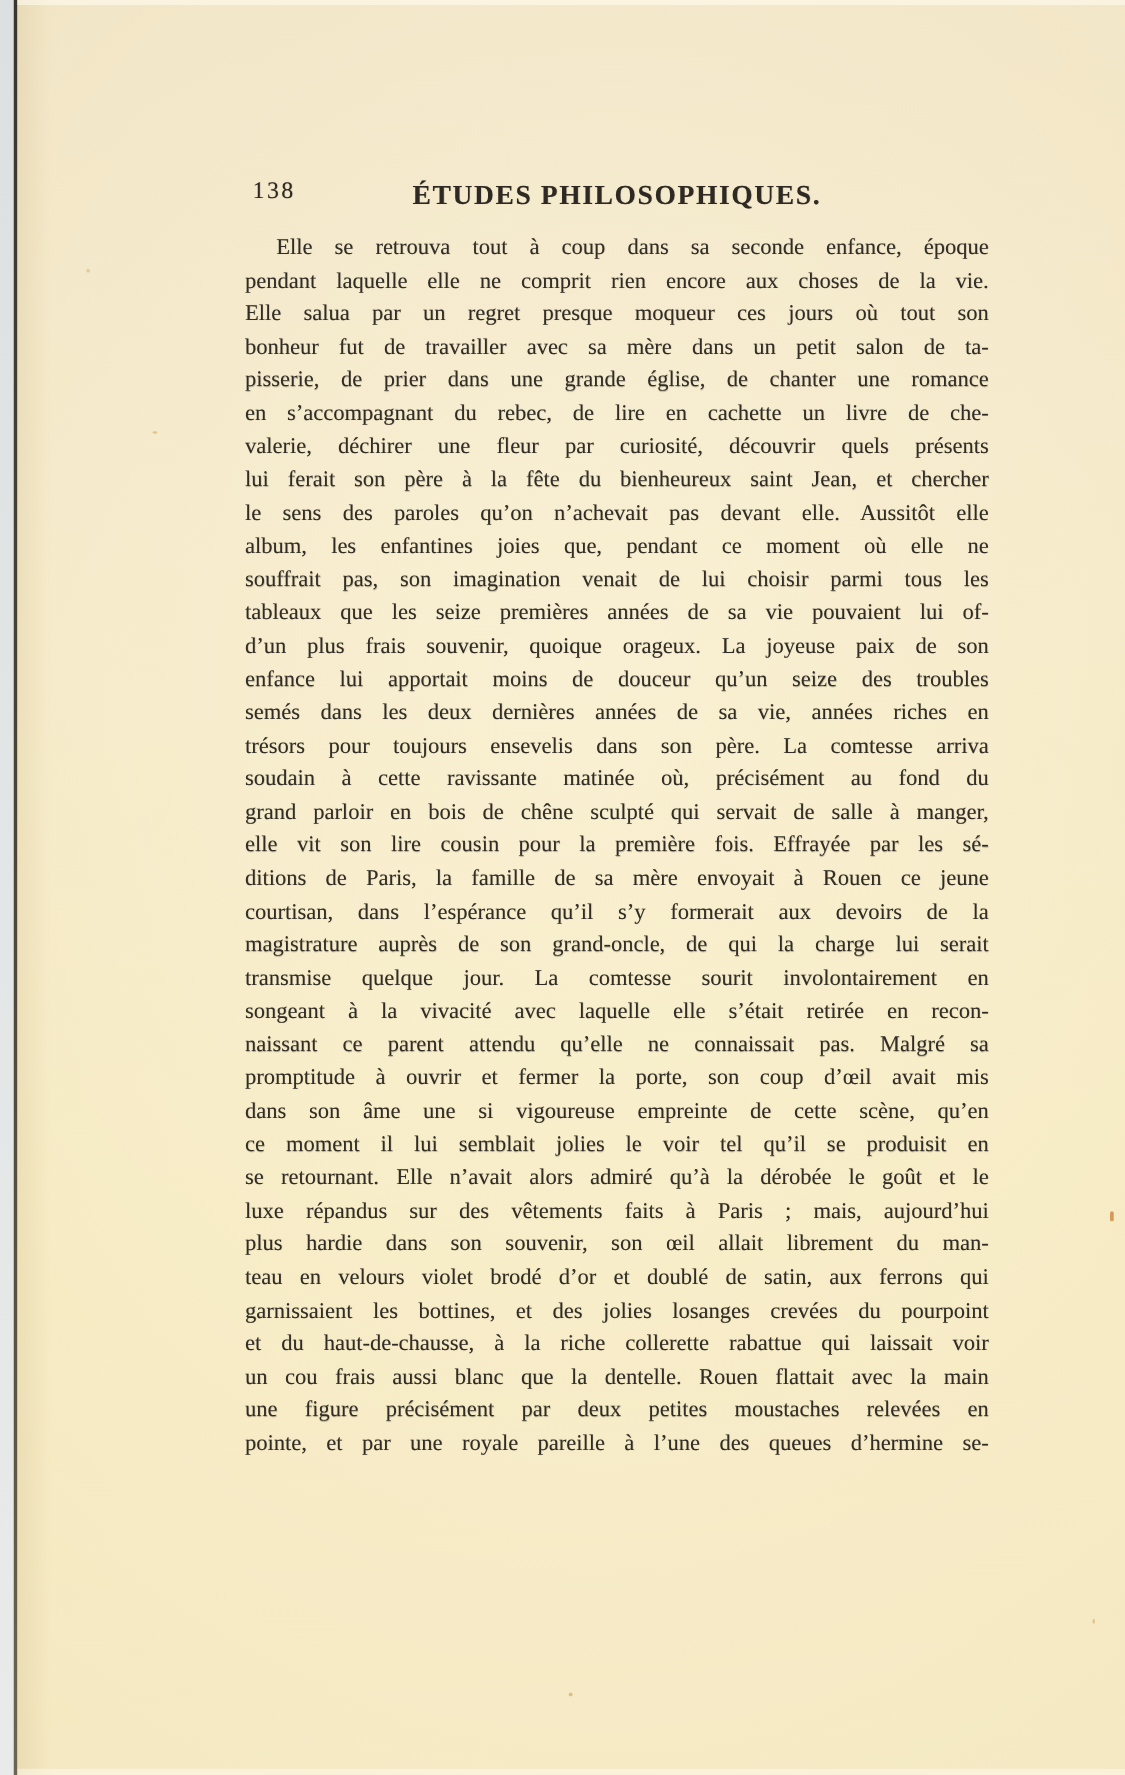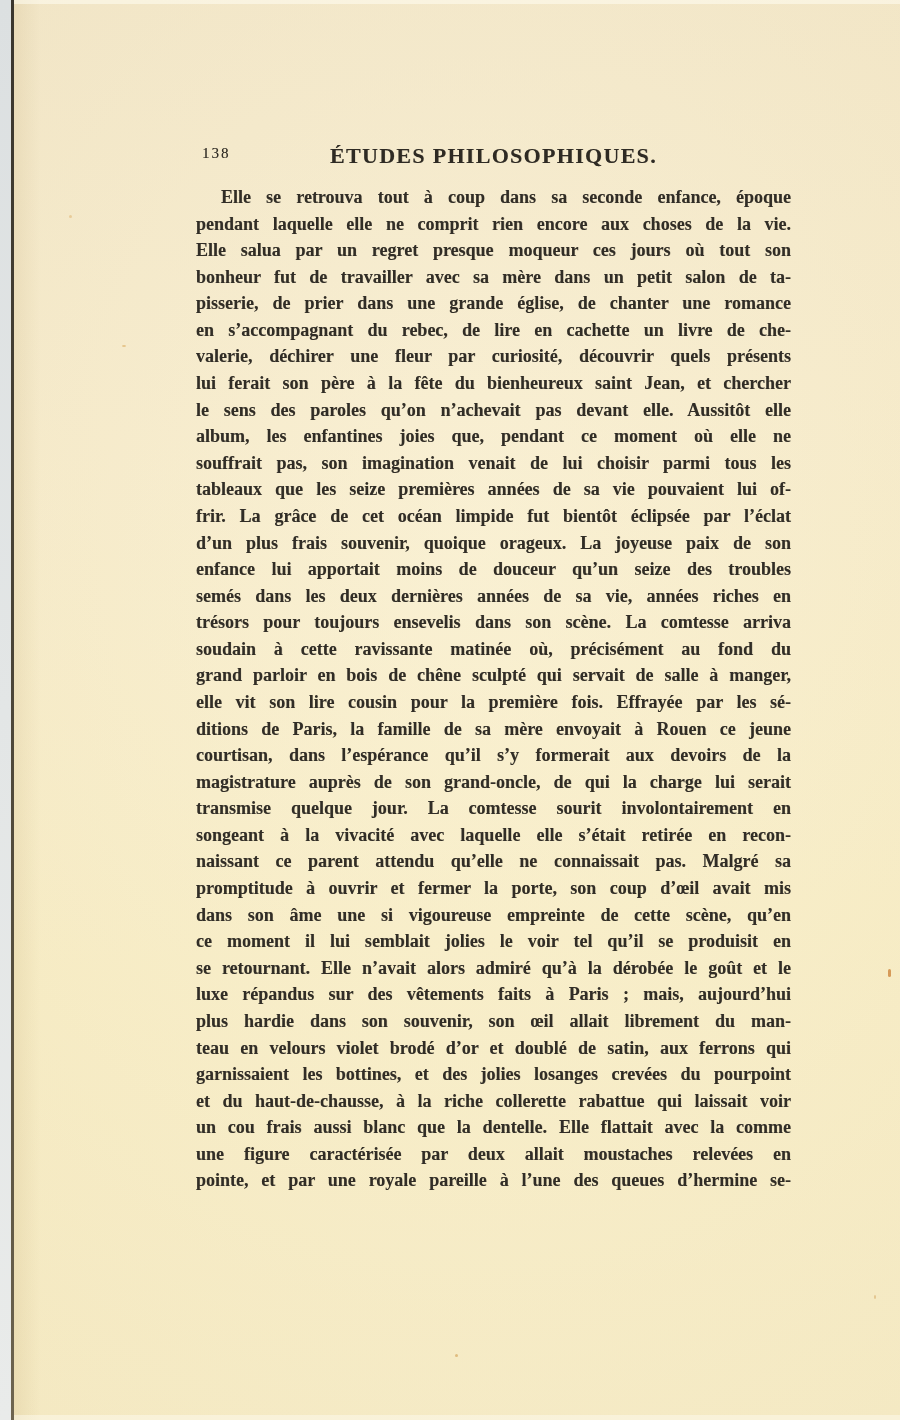--- a/index.html
+++ b/index.html
@@ -60,21 +60,21 @@
 
   .header {
     position: absolute;
     left: 182px; top: 0;
     width: 595px;
     color: #2e2a23;
   }
   .pagenum {
     position: absolute;
     left: 6px; top: 143px;
-    font-size: 15px;
+    font-size: 19px;
     line-height: 20px;
     letter-spacing: 2px;
     color: #2e2a23;
     text-shadow: 0.3px 0.3px 0.6px rgba(46,42,35,0.4);
   }
   .running-title {
     position: absolute;
     left: 0; top: 147px;
     width: 595px;
     text-align: center;
@@ -93,21 +93,20 @@
     font-size: 18px;
     color: #312d26;
     text-shadow: 0.3px 0.3px 0.6px rgba(49,45,38,0.35);
   }
   .line {
     height: 26.58px;
     line-height: 26.58px;
     white-space: nowrap;
     text-align: justify;
     text-align-last: justify;
-    font-weight: bold;
   }
   .line:first-child {
     text-indent: 25px;
   }
 
   .speck {
     position: absolute;
     border-radius: 50%;
     pointer-events: none;
   }
@@ -139,45 +138,44 @@
         <div class="line">Elle salua par un regret presque moqueur ces jours où tout son</div>
         <div class="line">bonheur fut de travailler avec sa mère dans un petit salon de ta-</div>
         <div class="line">pisserie, de prier dans une grande église, de chanter une romance</div>
         <div class="line">en s’accompagnant du rebec, de lire en cachette un livre de che-</div>
         <div class="line">valerie, déchirer une fleur par curiosité, découvrir quels présents</div>
         <div class="line">lui ferait son père à la fête du bienheureux saint Jean, et chercher</div>
         <div class="line">le sens des paroles qu’on n’achevait pas devant elle. Aussitôt elle</div>
         <div class="line">album, les enfantines joies que, pendant ce moment où elle ne</div>
         <div class="line">souffrait pas, son imagination venait de lui choisir parmi tous les</div>
         <div class="line">tableaux que les seize premières années de sa vie pouvaient lui of-</div>
-        <div class="line">frir. La grâce de cet océan limpide fut bientôt éclipsée par l’éclat</div>
         <div class="line">d’un plus frais souvenir, quoique orageux. La joyeuse paix de son</div>
         <div class="line">enfance lui apportait moins de douceur qu’un seize des troubles</div>
         <div class="line">semés dans les deux dernières années de sa vie, années riches en</div>
-        <div class="line">trésors pour toujours ensevelis dans son scène. La comtesse arriva</div>
+        <div class="line">trésors pour toujours ensevelis dans son père. La comtesse arriva</div>
         <div class="line">soudain à cette ravissante matinée où, précisément au fond du</div>
         <div class="line">grand parloir en bois de chêne sculpté qui servait de salle à manger,</div>
         <div class="line">elle vit son lire cousin pour la première fois. Effrayée par les sé-</div>
         <div class="line">ditions de Paris, la famille de sa mère envoyait à Rouen ce jeune</div>
         <div class="line">courtisan, dans l’espérance qu’il s’y formerait aux devoirs de la</div>
         <div class="line">magistrature auprès de son grand-oncle, de qui la charge lui serait</div>
         <div class="line">transmise quelque jour. La comtesse sourit involontairement en</div>
         <div class="line">songeant à la vivacité avec laquelle elle s’était retirée en recon-</div>
         <div class="line">naissant ce parent attendu qu’elle ne connaissait pas. Malgré sa</div>
         <div class="line">promptitude à ouvrir et fermer la porte, son coup d’œil avait mis</div>
         <div class="line">dans son âme une si vigoureuse empreinte de cette scène, qu’en</div>
         <div class="line">ce moment il lui semblait jolies le voir tel qu’il se produisit en</div>
         <div class="line">se retournant. Elle n’avait alors admiré qu’à la dérobée le goût et le</div>
         <div class="line">luxe répandus sur des vêtements faits à Paris ; mais, aujourd’hui</div>
         <div class="line">plus hardie dans son souvenir, son œil allait librement du man-</div>
         <div class="line">teau en velours violet brodé d’or et doublé de satin, aux ferrons qui</div>
         <div class="line">garnissaient les bottines, et des jolies losanges crevées du pourpoint</div>
         <div class="line">et du haut-de-chausse, à la riche collerette rabattue qui laissait voir</div>
-        <div class="line">un cou frais aussi blanc que la dentelle. Elle flattait avec la comme</div>
-        <div class="line">une figure caractérisée par deux allait moustaches relevées en</div>
+        <div class="line">un cou frais aussi blanc que la dentelle. Rouen flattait avec la main</div>
+        <div class="line">une figure précisément par deux petites moustaches relevées en</div>
         <div class="line">pointe, et par une royale pareille à l’une des queues d’hermine se-</div>
       </div>
 
     <div class="speck s1"></div>
     <div class="speck s2"></div>
     <div class="speck s3"></div>
     <div class="speck s4"></div>
     <div class="speck s5"></div>
   </div>
 </div>

